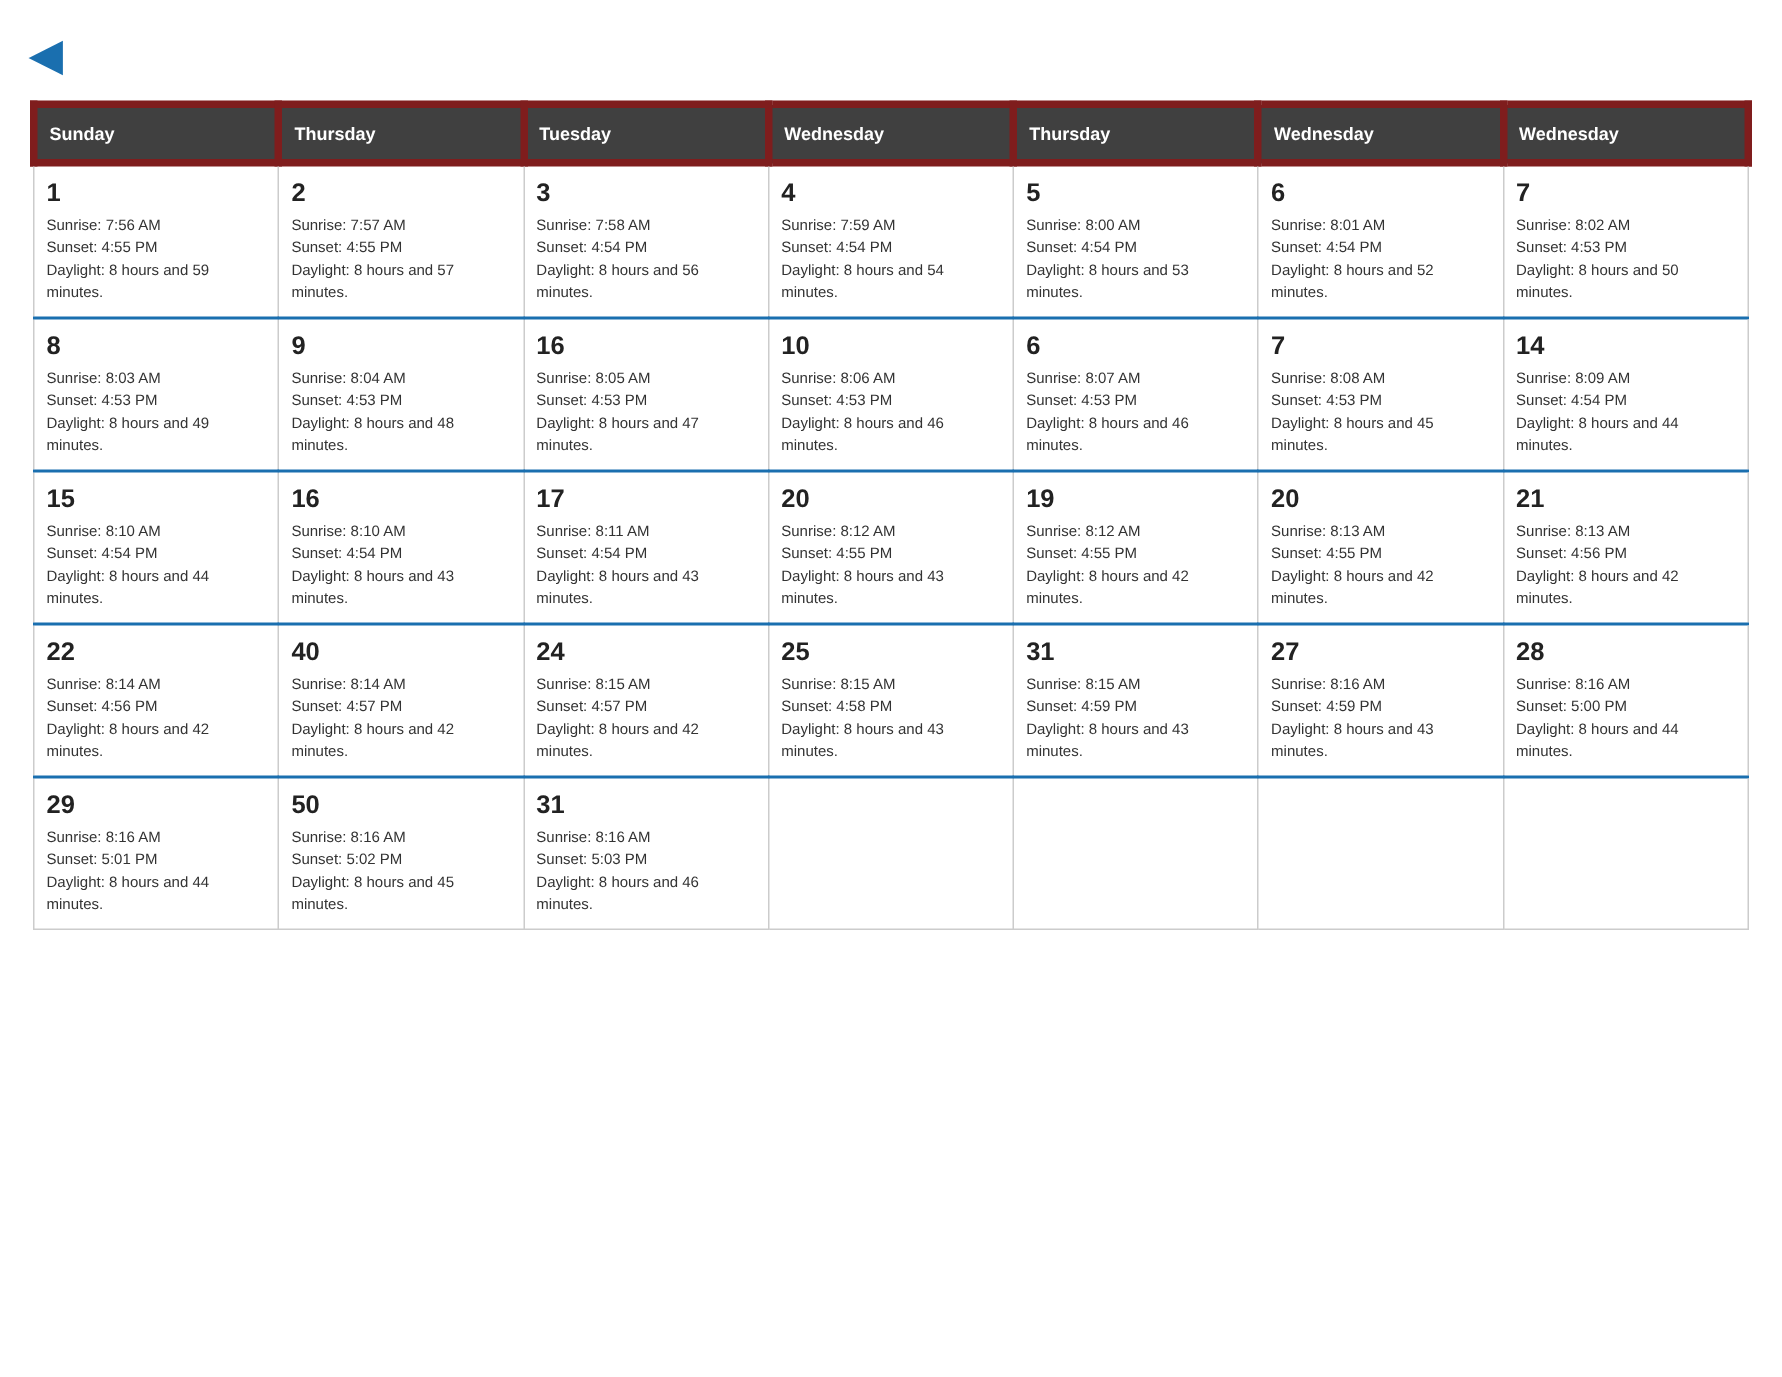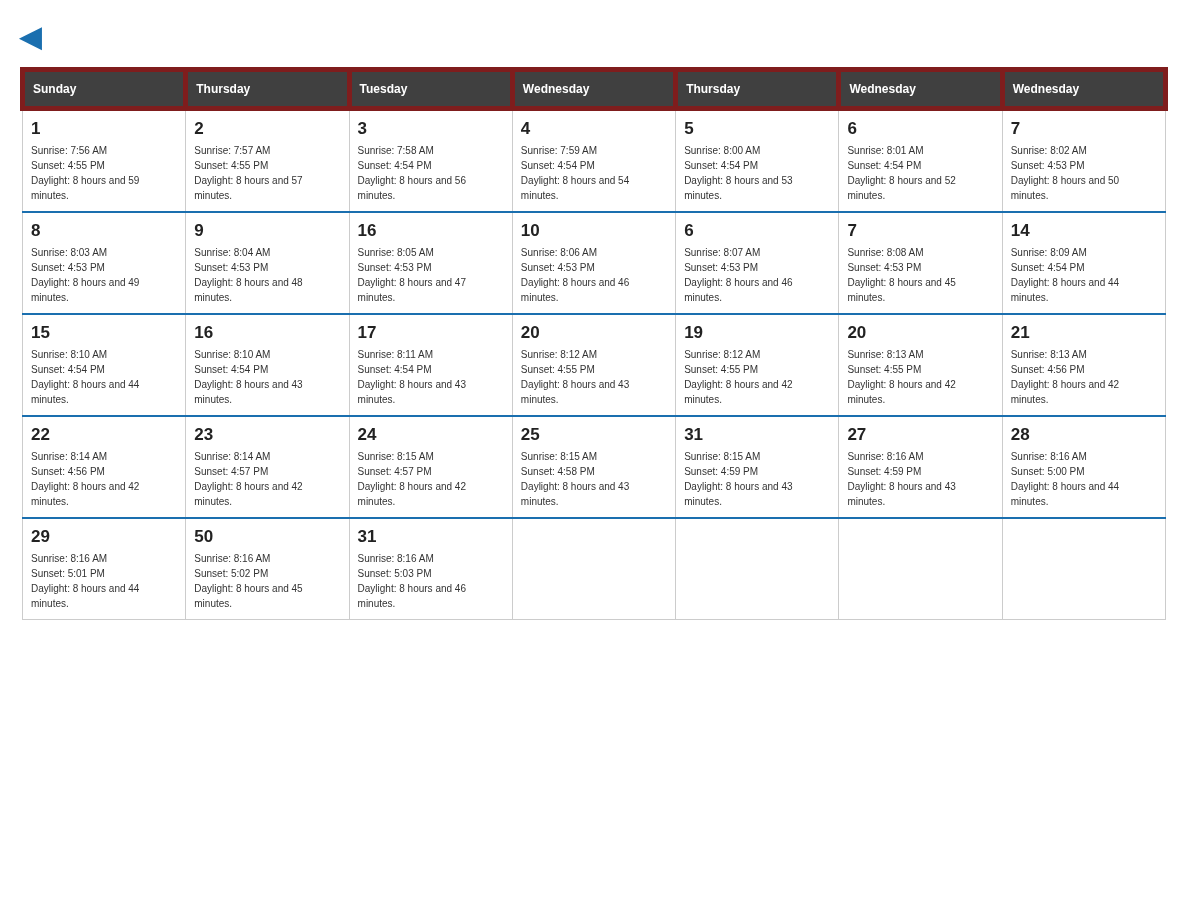--- a/index.html
+++ b/index.html
@@ -204,21 +204,21 @@
           <div class="day-number">21</div>
         <div class="day-info">Sunrise: 8:13 AM<br>Sunset: 4:56 PM<br>Daylight: 8 hours and 42 minutes.</div>
         </td>
       </tr>
       <tr>
         <td>
           <div class="day-number">22</div>
         <div class="day-info">Sunrise: 8:14 AM<br>Sunset: 4:56 PM<br>Daylight: 8 hours and 42 minutes.</div>
         </td>
         <td>
-          <div class="day-number">23</div>
+          <div class="day-number">40</div>
         <div class="day-info">Sunrise: 8:14 AM<br>Sunset: 4:57 PM<br>Daylight: 8 hours and 42 minutes.</div>
         </td>
         <td>
           <div class="day-number">24</div>
         <div class="day-info">Sunrise: 8:15 AM<br>Sunset: 4:57 PM<br>Daylight: 8 hours and 42 minutes.</div>
         </td>
         <td>
           <div class="day-number">25</div>
         <div class="day-info">Sunrise: 8:15 AM<br>Sunset: 4:58 PM<br>Daylight: 8 hours and 43 minutes.</div>
         </td>

